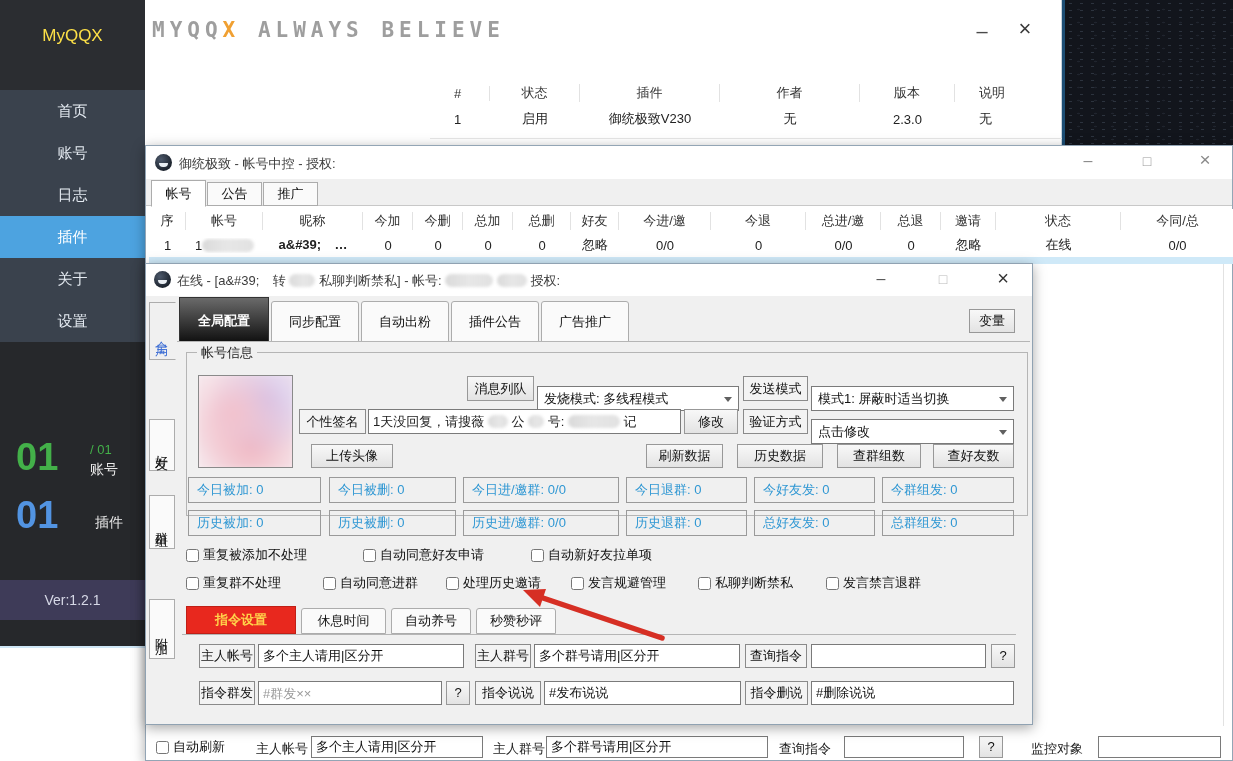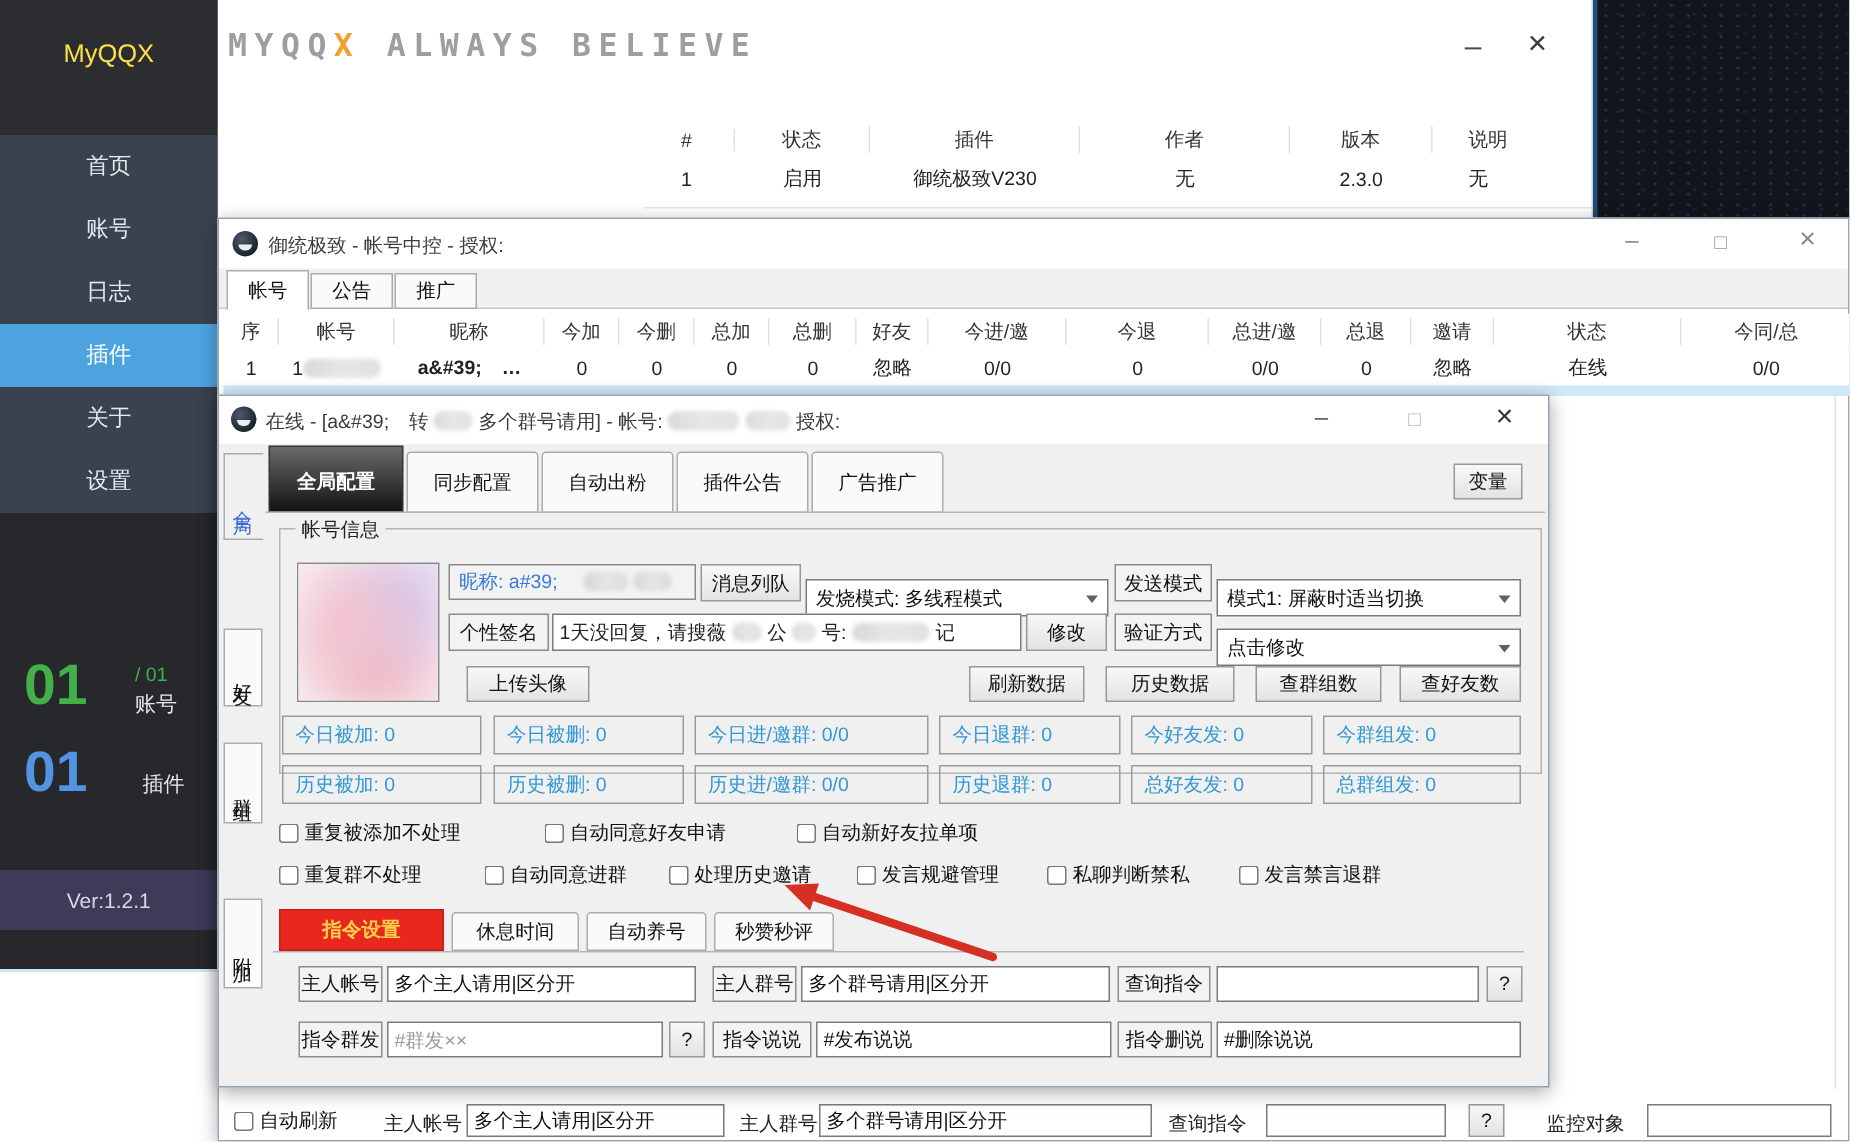--- a/index.html
+++ b/index.html
@@ -175,21 +175,21 @@
 </div>
 
 <div class="abs" style="left:145px;top:263px;width:888px;height:462px;background:#f0f0f0;border:1px solid #90a2b2;
             box-sizing:border-box;box-shadow:0 3px 12px rgba(0,0,0,.35);">
 
   <div class="abs" style="left:0;top:0;width:886px;height:32px;background:#fff;"></div>
   <div class="winlogo" style="left:8px;top:7px;"></div>
   <div class="abs" style="left:31px;top:8px;font-size:13px;color:#3c3c3c;white-space:nowrap;">
     <span>在线 - [a&amp;#39;ゞ转</span>
     <span class="blob" style="width:26px;"></span>
-    <span>多个群号请用] - 帐号:</span>
+    <span>私聊判断禁私] - 帐号:</span>
     <span class="blob" style="width:48px;"></span>
     <span class="blob" style="width:30px;"></span>
     <span>授权:</span>
   </div>
   <div class="wbtn" style="left:720px;top:2px;width:30px;color:#555;font-size:16px;">–</div>
   <div class="wbtn" style="left:782px;top:2px;width:30px;color:#b9b9b9;font-size:14px;">□</div>
   <div class="wbtn" style="left:842px;top:1px;width:30px;color:#333;font-size:20px;">×</div>
 
   <div class="tab" style="left:3px;top:38px;width:27px;height:58px;writing-mode:vertical-rl;text-orientation:upright;
               line-height:27px;letter-spacing:4px;padding-top:6px;color:#3b6cd4;background:#f0f0f0;border-right-color:#f0f0f0;">全局</div>
@@ -214,25 +214,20 @@
   </div>
 
   <div class="abs" style="left:52px;top:111px;width:95px;height:93px;background:#fff;border:1px solid #8a8a8a;box-sizing:border-box;overflow:hidden;">
     <div style="position:absolute;left:-6px;top:-6px;right:-6px;bottom:-6px;filter:blur(5px);
          background:radial-gradient(circle at 38% 42%,#f2c2cd 0%,rgba(242,194,205,0) 62%),
                     radial-gradient(circle at 68% 30%,#d2c2ea 0%,rgba(210,194,234,0) 55%),
                     radial-gradient(circle at 55% 72%,#efb4bf 0%,rgba(239,180,191,0) 65%),
                     #f7edf1;"></div>
   </div>
 
-  <div class="flabel" style="left:153px;top:112px;width:165px;text-align:left;padding-left:6px;color:#3a7ad9;white-space:nowrap;overflow:hidden;">
-    <span>昵称: a#39;ゞ</span>
-    <span class="blob" style="width:30px;"></span>
-    <span class="blob" style="width:26px;"></span>
-  </div>
   <div class="btn" style="left:321px;top:112px;width:67px;height:25px;line-height:23px;">消息列队</div>
   <div class="combo" style="left:391px;top:112px;width:202px;">
     <span>发烧模式: 多线程模式</span>
     <span class="chev"></span>
   </div>
   <div class="flabel" style="left:597px;top:112px;width:65px;height:25px;line-height:23px;">发送模式</div>
   <div class="combo" style="left:665px;top:112px;width:203px;">
     <span>模式1: 屏蔽时适当切换</span>
     <span class="chev"></span>
   </div>

